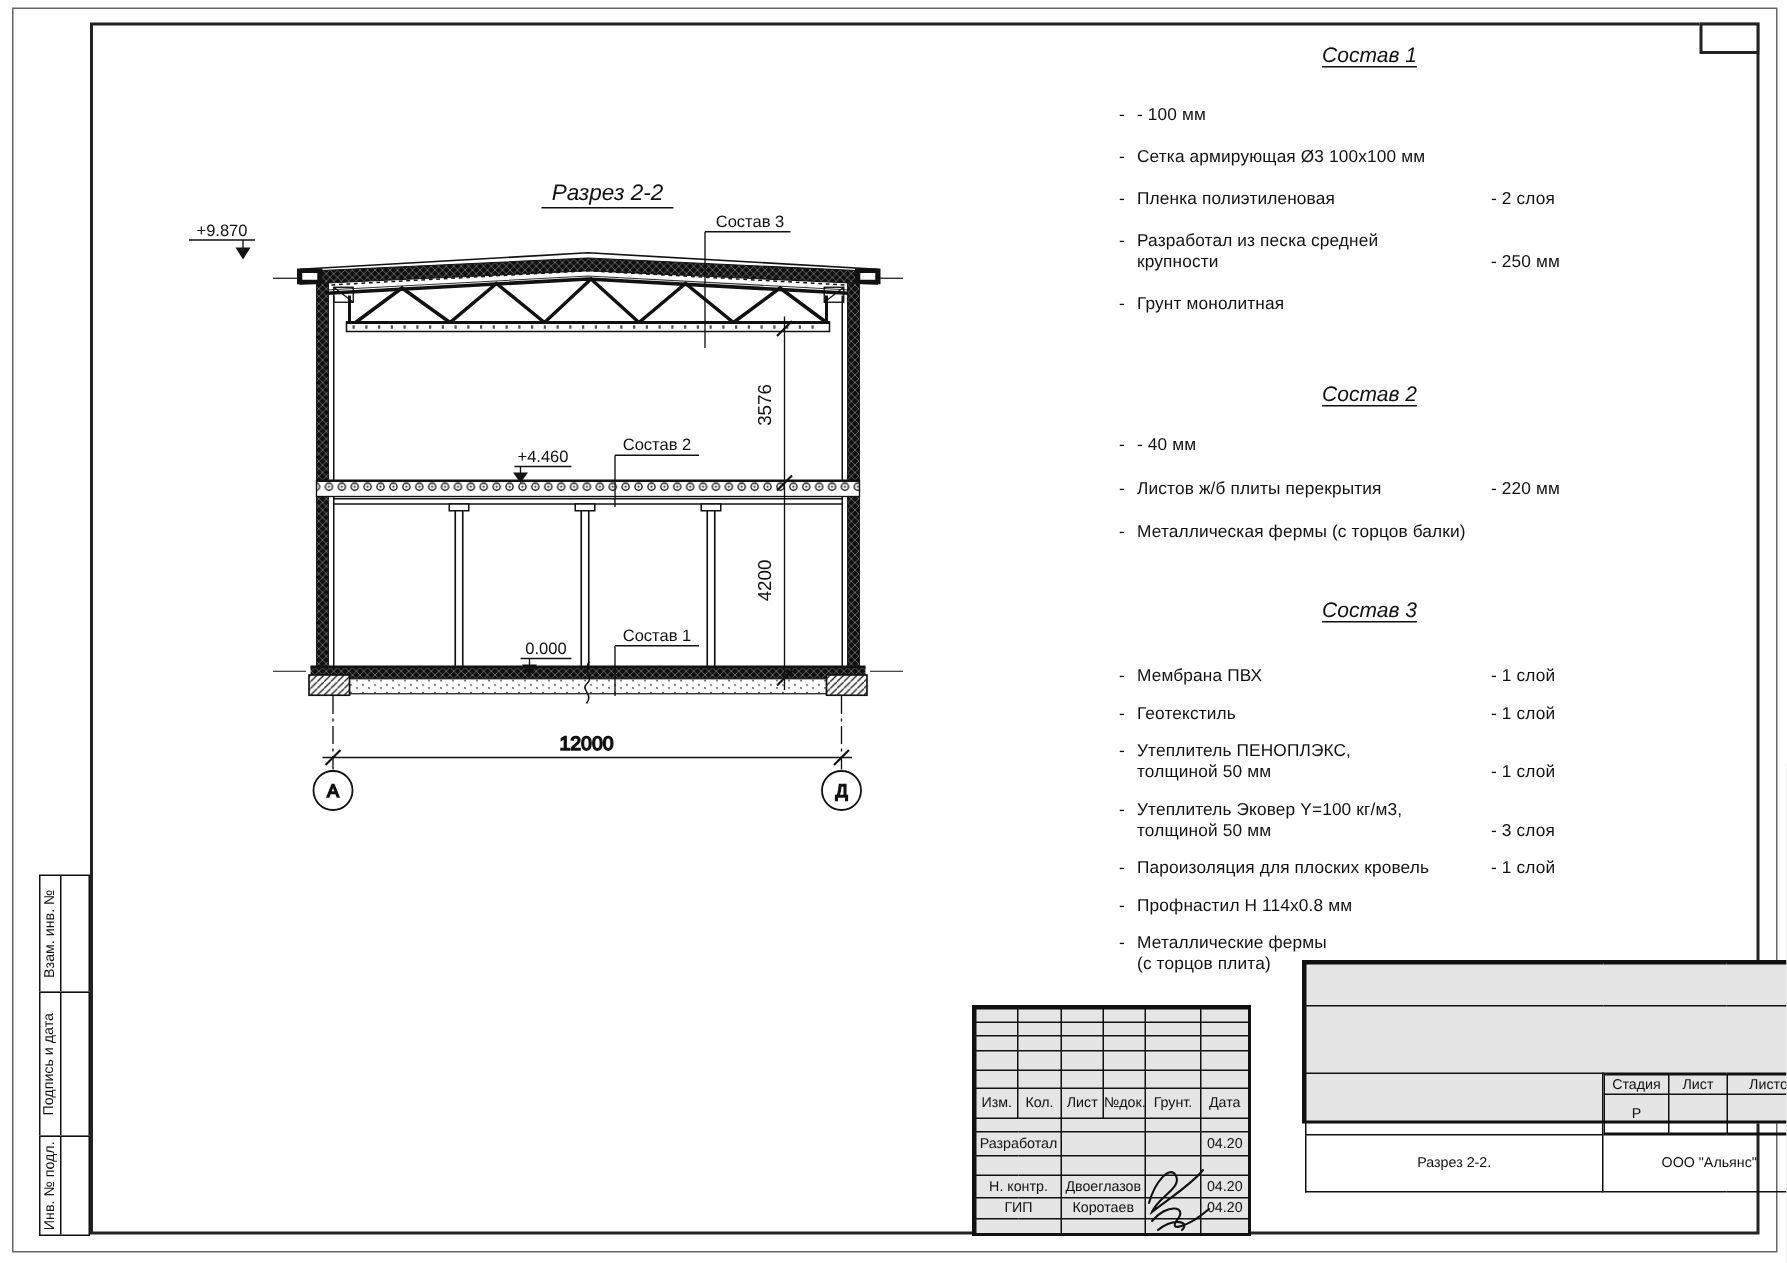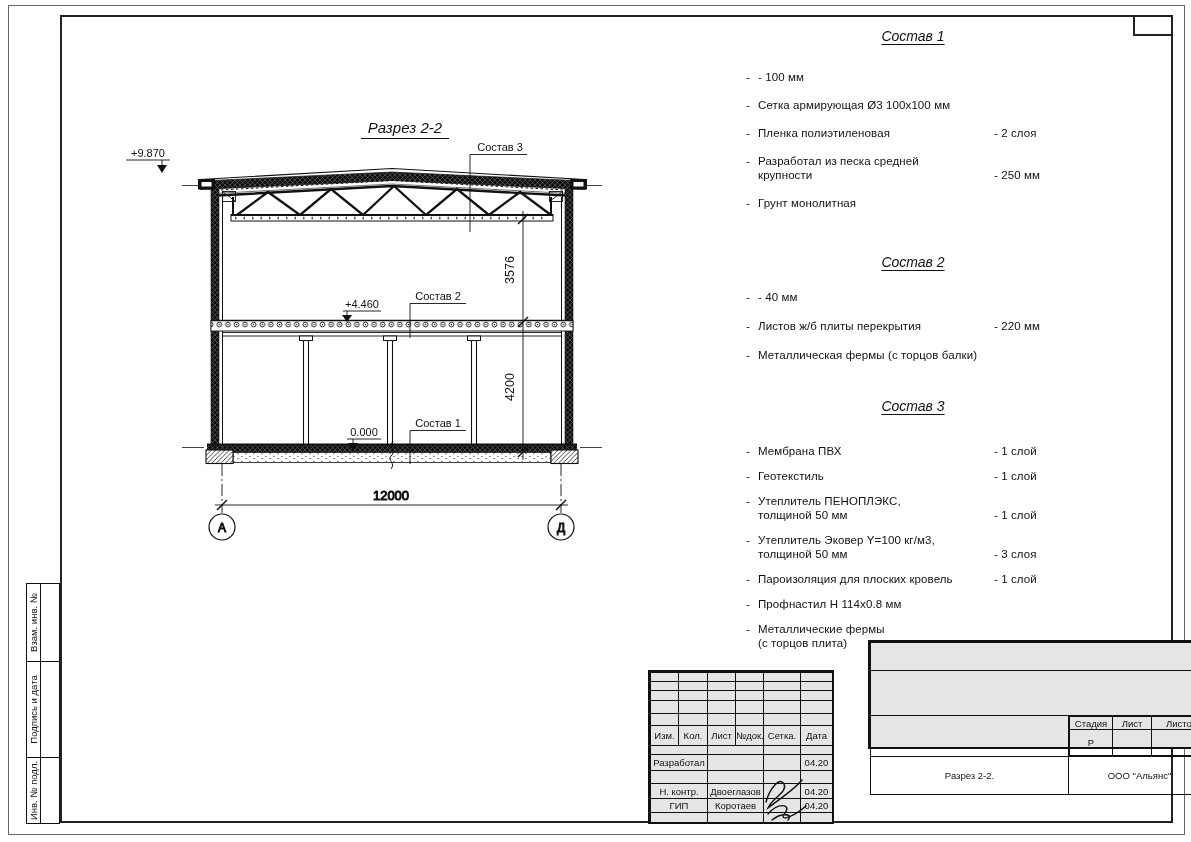--- a/index.html
+++ b/index.html
@@ -359,21 +359,21 @@
             <td></td>
             <td></td>
             <td></td>
             <td></td>
           </tr>
       <tr style="height:20px">
         <td class="hdr">Изм.</td>
         <td class="hdr">Кол.</td>
         <td class="hdr">Лист</td>
         <td class="hdr-small">№док.</td>
-        <td class="hdr">Сетка.</td>
+        <td class="hdr">Грунт.</td>
         <td class="hdr">Дата</td>
       </tr>
       <tr style="height:9px">
             <td colspan="2"></td>
             <td colspan="2"></td>
             <td></td>
             <td></td>
           </tr>
       <tr style="height:16px">
         <td colspan="2" class="role">Разработал</td>

